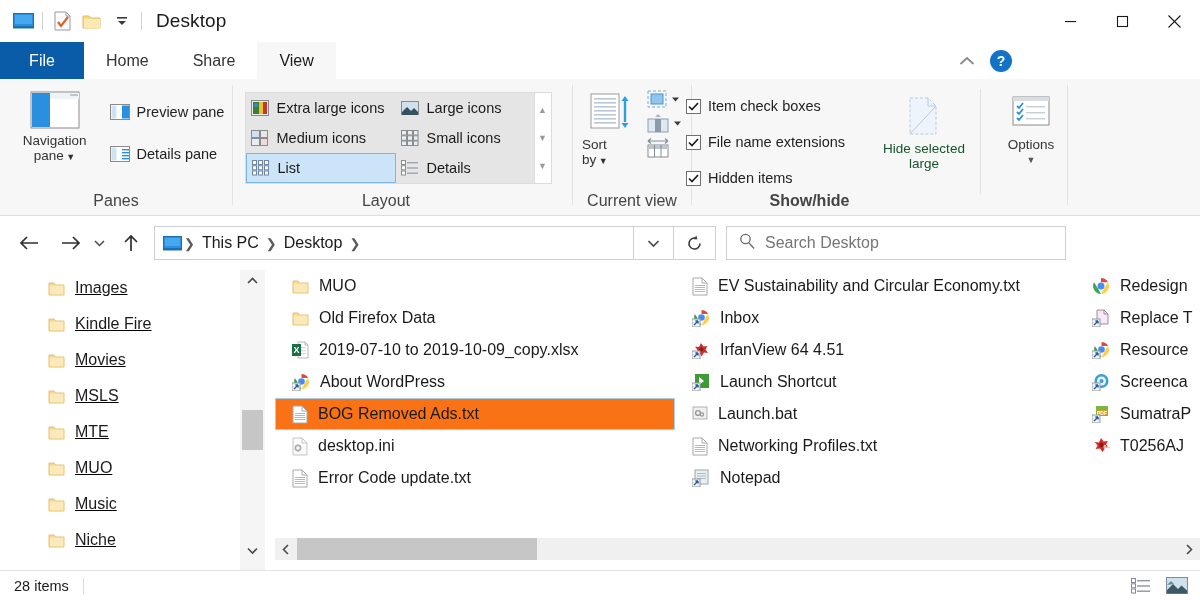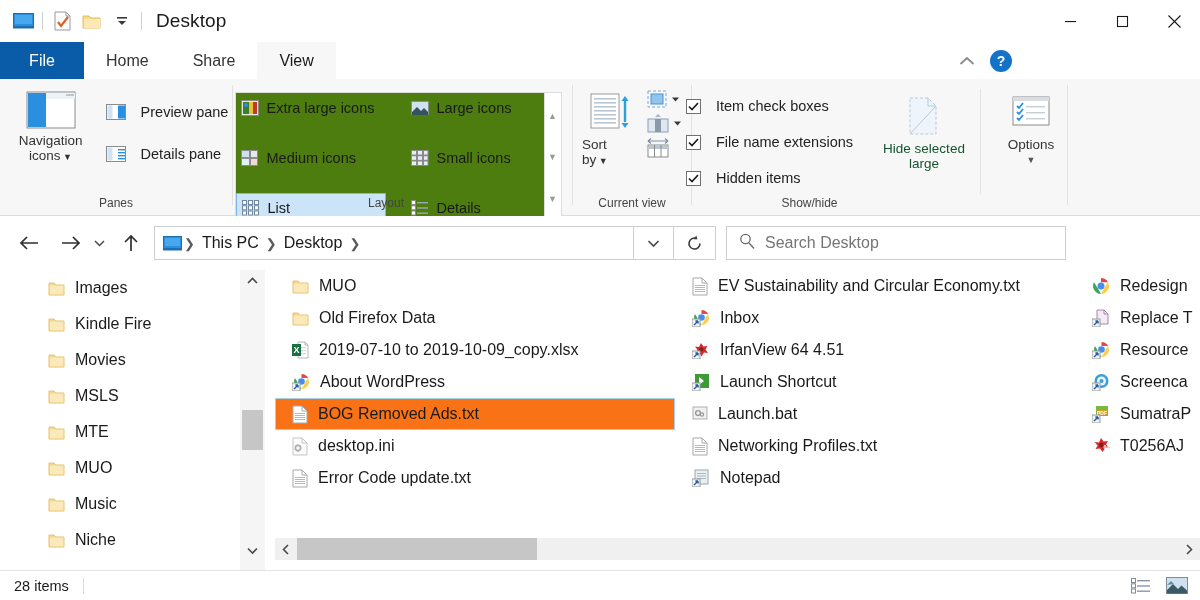--- a/index.html
+++ b/index.html
@@ -60,35 +60,35 @@
   .ribbon {
     position: absolute; top: 79px; left: 0; width: 1200px; height: 137px;
     background: #f7f7f7; border-bottom: 1px solid #dcdcdc;
   }
   .rgroup {
     position: absolute; top: 0; height: 137px;
     display: flex; flex-direction: column; align-items: center;
   }
   .rgroup-sep { position: absolute; top: 6px; width: 1px; height: 120px; background: #e2e2e2; }
   .rgroup-label {
-    position: absolute; bottom: 6px; font-size: 12px; color: #444; width: 100%; text-align: center;
+    position: absolute; bottom: 6px; font-size: 16px; color: #444; width: 100%; text-align: center;
   }
   .big-btn {
     display: flex; flex-direction: column; align-items: center; justify-content: flex-start;
     padding-top: 6px; width: 100px;
   }
   .big-btn .lbl { font-size: 13.5px; color: #333; text-align: center; line-height: 15px; margin-top: 4px; }
 
-  .sm-item { display: flex; align-items: center; gap: 15px; height: 26px; padding: 0 4px; }
+  .sm-item { display: flex; align-items: center; gap: 7px; height: 26px; padding: 0 4px; }
   .sm-item .lbl { font-size: 14.5px; color: #222; white-space: nowrap; }
 
   
   .gallery {
-    border: 1px solid #dcdcdc; background: #4d7c0f; display: grid;
-    grid-template-columns: 150px 138px; grid-auto-rows: 30px; gap: 20px;
+    border: 1px solid #dcdcdc; background: #e5e5e5; display: grid;
+    grid-template-columns: 150px 138px; grid-auto-rows: 30px;
   }
   .gallery .cell { display: flex; align-items: center; gap: 8px; padding-left: 5px; }
   .gallery .cell.sel { background: #cce4f7; border: 1px solid #7cb7e8; }
   .gallery .cell .lbl { font-size: 14.5px; color: #1a1a1a; white-space: nowrap; }
   .gal-scroll {
     width: 17px; border: 1px solid #dcdcdc; border-left: none; background: #fff;
     display: flex; flex-direction: column; align-items: center; justify-content: space-around;
     padding: 3px 0;
   }
   .gal-scroll div { font-size: 9px; color: #9a9a9a; line-height: 9px; }
@@ -117,21 +117,21 @@
     width: 340px; height: 34px; border: 1px solid #cfcfcf; background: #fff;
     display: flex; align-items: center; gap: 10px; padding-left: 12px; margin-left: 10px;
   }
   .searchbox .ph { font-size: 16px; color: #6a6a6a; }
 
   
   .content { position: absolute; top: 270px; left: 0; width: 1200px; height: 300px; background: #fff; }
   .navpane {
     position: absolute; left: 0; top: 0; width: 240px; height: 300px; background: #fff; overflow: hidden;
   }
-  .navitem { display: flex; align-items: center; gap: 10px; height: 36px; padding-left: 48px; }
+  .navitem { display: flex; align-items: center; gap: 10px; height: 36px; padding-left: 48px; text-decoration: underline; }
   .navitem .lbl { font-size: 16px; color: #1a1a1a; }
 
   .navscroll {
     position: absolute; left: 240px; top: 0; width: 25px; height: 300px; background: #f5f5f5;
     display: flex; flex-direction: column; align-items: center;
   }
   .nsbtn { width: 25px; height: 22px; display: flex; align-items: center; justify-content: center; }
   .nsthumb { position: absolute; left: 2px; top: 140px; width: 21px; height: 40px; background: #c6c6c6; }
 
   .filepane {
@@ -244,21 +244,21 @@
       <div style="display:flex; align-items:flex-start; padding-top:6px;">
         <div class="big-btn" style="width:102px;">
           <svg width="50" height="38" viewBox="0 0 50 38">
             <rect x="1" y="1" width="48" height="36" fill="#fff" stroke="#8b8b8b"></rect>
             <rect x="2" y="2" width="18" height="34" fill="#2b8fe0"></rect>
             <rect x="20" y="2" width="29" height="6" fill="#eef3f8"></rect>
             <rect x="40" y="3" width="8" height="2" fill="#bcc6cf"></rect>
           </svg>
           <div class="lbl">
             <span>Navigation</span><br>
-            <span>icons</span><span style="font-size:9px">&nbsp;▼</span>
+            <span>pane</span><span style="font-size:9px">&nbsp;▼</span>
           </div>
         </div>
         <div style="display:flex; flex-direction:column; padding-top:14px; gap:16px;">
           <div class="sm-item">
             <svg width="20" height="16" viewBox="0 0 20 16">
               <rect x="0.5" y="0.5" width="19" height="15" fill="#fff" stroke="#8b8b8b"></rect>
               <rect x="1.5" y="1.5" width="5" height="13" fill="#cfe3f3"></rect>
               <rect x="12" y="1.5" width="7" height="13" fill="#2b8fe0"></rect>
             </svg>
             <span class="lbl">Preview pane</span>
@@ -480,21 +480,21 @@
             <g fill="#c6ced6">
                 <rect x="18" y="11" width="19" height="1.4"></rect>
                 <rect x="18" y="17" width="19" height="1.4"></rect>
                 <rect x="18" y="23" width="19" height="1.4"></rect>
               </g>
           </svg>
           <div class="lbl">Options</div>
           <div style="font-size:9px; color:#555; margin-top:3px;">▼</div>
         </div>
       </div>
-      <div class="rgroup-label" style="left:-70px;">Show/hide</div>
+      <div class="rgroup-label" style="left:-70px;font-weight:bold;">Show/hide</div>
     </div>
     <div class="rgroup-sep" style="left:1067px;"></div>
   </div>
 
   <div class="addressbar">
     <div class="navbtn" style="margin-left:12px;">
       <svg width="20" height="16" viewBox="0 0 20 16">
           <path d="M19 8 H2 M8 2 L2 8 L8 14" stroke="#2f2f2f" stroke-width="1.7" fill="none"></path>
         </svg>
     </div>

